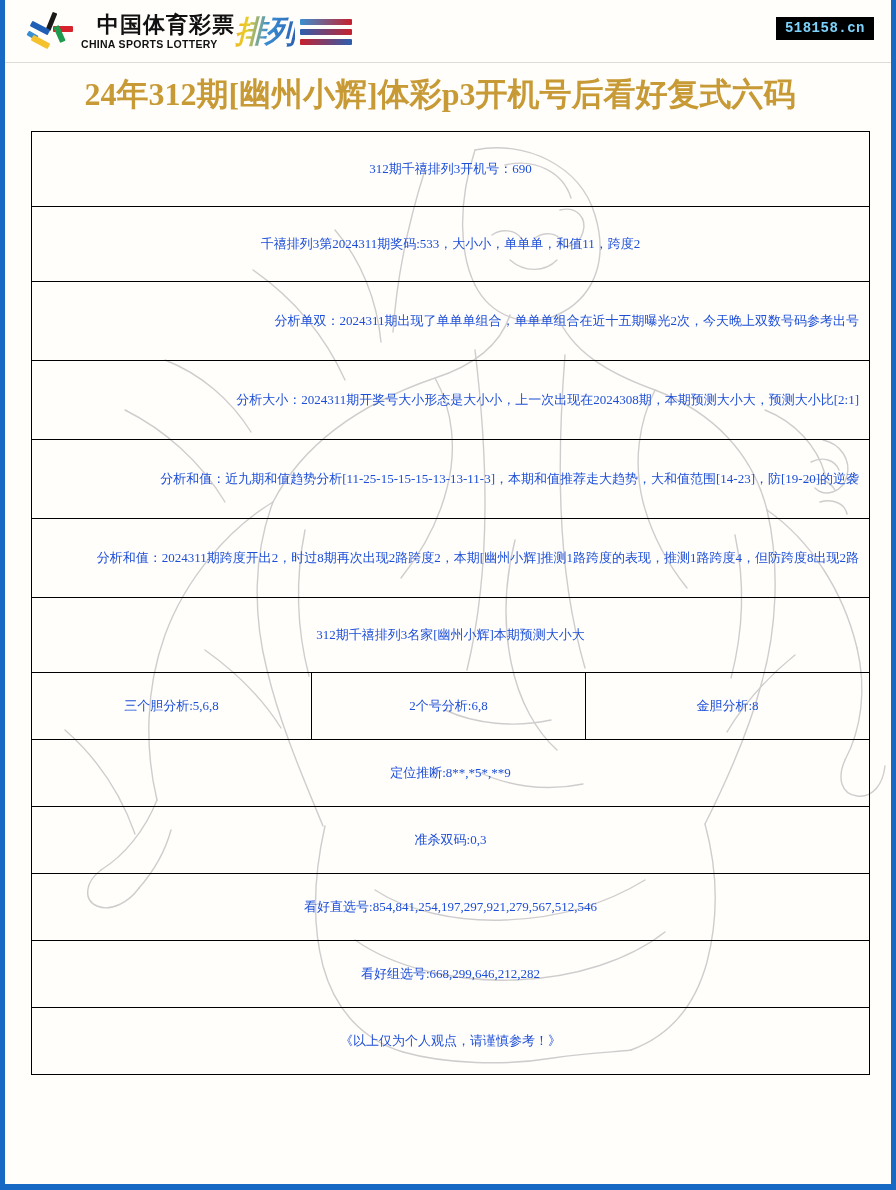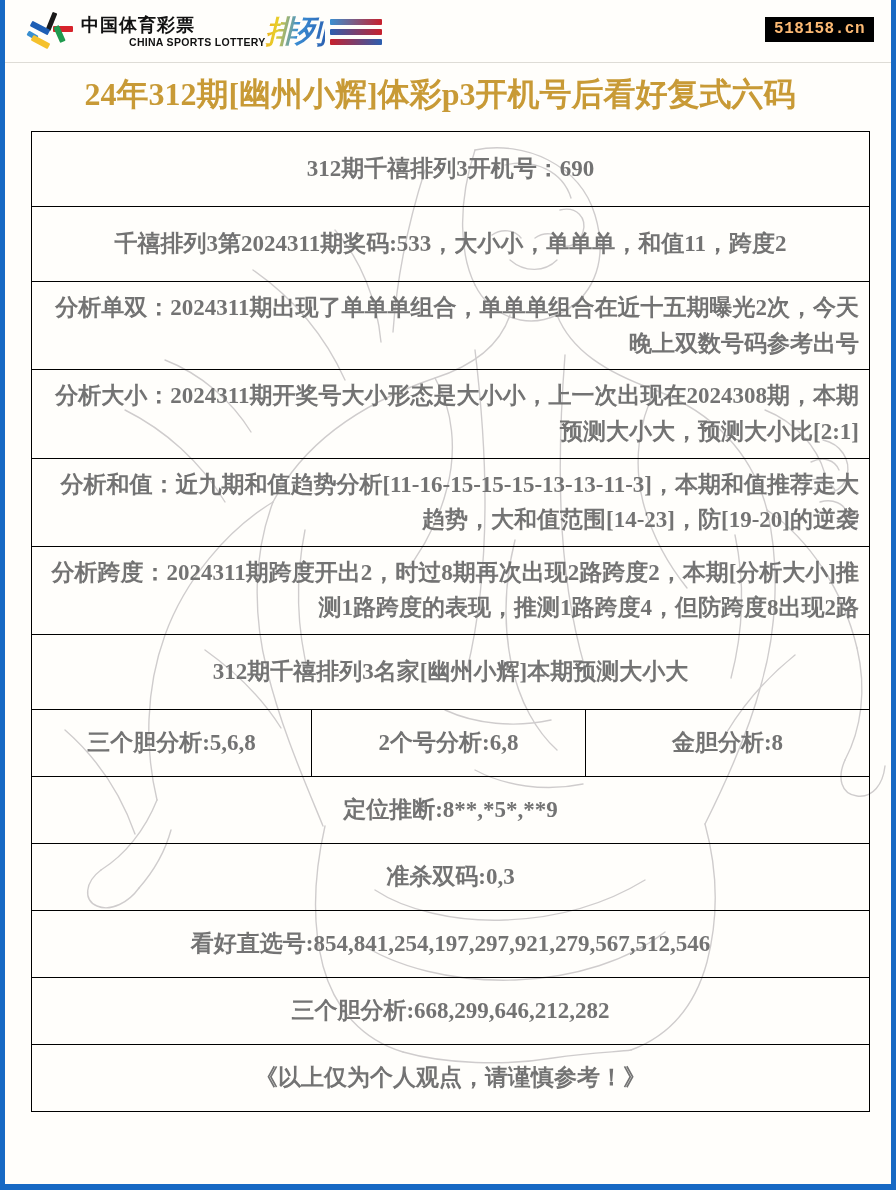--- a/index.html
+++ b/index.html
@@ -71,33 +71,33 @@
   .lm-black { width: 5px; height: 19px; background: #1a1a1a; left: 22px; top: 1px; transform: rotate(22deg); }
   .lm-red   { width: 20px; height: 6px; background: #d7232b; left: 26px; top: 15px; border-radius: 2px;}
   .lm-blue  { width: 20px; height: 6px; background: #1f5fb5; left: 3px; top: 14px; transform: rotate(28deg); border-radius: 2px;}
   .lm-green { width: 17px; height: 6px; background: #1f9a4e; left: 24px; top: 20px; transform: rotate(66deg); border-radius: 2px;}
   .lm-yellow{ width: 19px; height: 6px; background: #f5c12c; left: 4px; top: 28px; transform: rotate(28deg); border-radius: 2px;}
   .lm-cyan  { width: 11px; height: 5px; background: #3a8fd0; left: 0px; top: 22px; transform: rotate(30deg); border-radius: 2px;}
 
   .logo-cn-block { margin-left: 6px; line-height: 1; }
   .logo-cn {
     font-family: "Liberation Sans", "DejaVu Sans", sans-serif;
-    font-size: 18px;
+    font-size: 22px;
     font-weight: 700;
     color: #111111;
     letter-spacing: 1px;
+    margin-left: 16px;
   }
   .logo-en {
     font-family: "Liberation Sans", "DejaVu Sans", sans-serif;
     font-size: 10.5px;
     font-weight: 700;
     color: #111111;
     letter-spacing: 0.3px;
     margin-top: 3px;
-    margin-left: 48px;
   }
   .logo-pailie {
     font-family: "Liberation Sans", "DejaVu Sans", sans-serif;
     font-size: 31px;
     font-weight: 700;
     font-style: italic;
     background: linear-gradient(100deg, #f0a51e 0%, #e8cf2a 22%, #3b8fd4 52%, #2b5fb0 100%);
     -webkit-background-clip: text;
     background-clip: text;
     color: transparent;
@@ -118,23 +118,23 @@
   }
   .bar1 { background: linear-gradient(90deg,#3a8fd0,#c8202c); }
   .bar2 { background: linear-gradient(90deg,#2b5fb0,#c8202c); }
   .bar3 { background: linear-gradient(90deg,#c8202c,#2b5fb0); }
 
   .site-badge {
     position: absolute;
     right: 17px;
     top: 17px;
     background: #000000;
-    color: #fdba74;
+    color: #7dd3fc;
     font-family: "Liberation Mono", "DejaVu Sans Mono", monospace;
-    font-size: 16px;
+    font-size: 14px;
     font-weight: 700;
     letter-spacing: 0.5px;
     padding: 4px 9px 5px 9px;
     line-height: 1;
   }
 
   
   .page-title {
     position: relative;
     z-index: 2;
@@ -155,24 +155,24 @@
     margin: 14px 26px 0 26px;
   }
   table.main {
     width: 838px;
     border-collapse: collapse;
     table-layout: fixed;
     background: transparent;
   }
   table.main td {
     border: 1px solid #000000;
-    color: #737373;
+    color: #1d4ed8;
     font-family: "Liberation Serif", "DejaVu Serif", serif;
-    font-size: 23px;
-    font-weight: 700;
+    font-size: 13px;
+    font-weight: 400;
     line-height: 1.55;
     padding: 8px 10px;
     background: transparent;
   }
   td.center { text-align: center; }
   td.left   { text-align: right; padding-left: 9px; padding-right: 9px; }
   td.tall   { height: 58px; }
   td.mid    { height: 50px; }
   td.para   { height: 62px; vertical-align: middle; }
 </style>
@@ -274,44 +274,44 @@
         <tr>
           <td class="center tall" colspan="4">千禧排列3第2024311期奖码:533，大小小，单单单，和值11，跨度2</td>
         </tr>
         <tr>
           <td class="left para" colspan="4">分析单双：2024311期出现了单单单组合，单单单组合在近十五期曝光2次，今天晚上双数号码参考出号</td>
         </tr>
         <tr>
           <td class="left para" colspan="4">分析大小：2024311期开奖号大小形态是大小小，上一次出现在2024308期，本期预测大小大，预测大小比[2:1]</td>
         </tr>
         <tr>
-          <td class="left para" colspan="4">分析和值：近九期和值趋势分析[11-16-15-15-15-13-13-11-3]，本期和值推荐走大趋势，大和值范围[14-23]，防[19-20]的逆袭</td>
-        </tr>
-        <tr>
-          <td class="left para" colspan="4">分析跨度：2024311期跨度开出2，时过8期再次出现2路跨度2，本期[分析大小]推测1路跨度的表现，推测1路跨度4，但防跨度8出现2路</td>
+          <td class="left para" colspan="4">分析和值：近九期和值趋势分析[11-25-15-15-15-13-13-11-3]，本期和值推荐走大趋势，大和值范围[14-23]，防[19-20]的逆袭</td>
+        </tr>
+        <tr>
+          <td class="left para" colspan="4">分析和值：2024311期跨度开出2，时过8期再次出现2路跨度2，本期[幽州小辉]推测1路跨度的表现，推测1路跨度4，但防跨度8出现2路</td>
         </tr>
         <tr>
           <td class="center tall" colspan="4">312期千禧排列3名家[幽州小辉]本期预测大小大</td>
         </tr>
         <tr>
           <td class="center mid">三个胆分析:5,6,8</td>
           <td class="center mid" colspan="2">2个号分析:6,8</td>
           <td class="center mid">金胆分析:8</td>
         </tr>
         <tr>
           <td class="center mid" colspan="4">定位推断:8**,*5*,**9</td>
         </tr>
         <tr>
           <td class="center mid" colspan="4">准杀双码:0,3</td>
         </tr>
         <tr>
           <td class="center mid" colspan="4">看好直选号:854,841,254,197,297,921,279,567,512,546</td>
         </tr>
         <tr>
-          <td class="center mid" colspan="4">三个胆分析:668,299,646,212,282</td>
+          <td class="center mid" colspan="4">看好组选号:668,299,646,212,282</td>
         </tr>
         <tr>
           <td class="center mid" colspan="4">《以上仅为个人观点，请谨慎参考！》</td>
         </tr>
       </tbody>
     </table>
   </div>
 
 </div>
 

